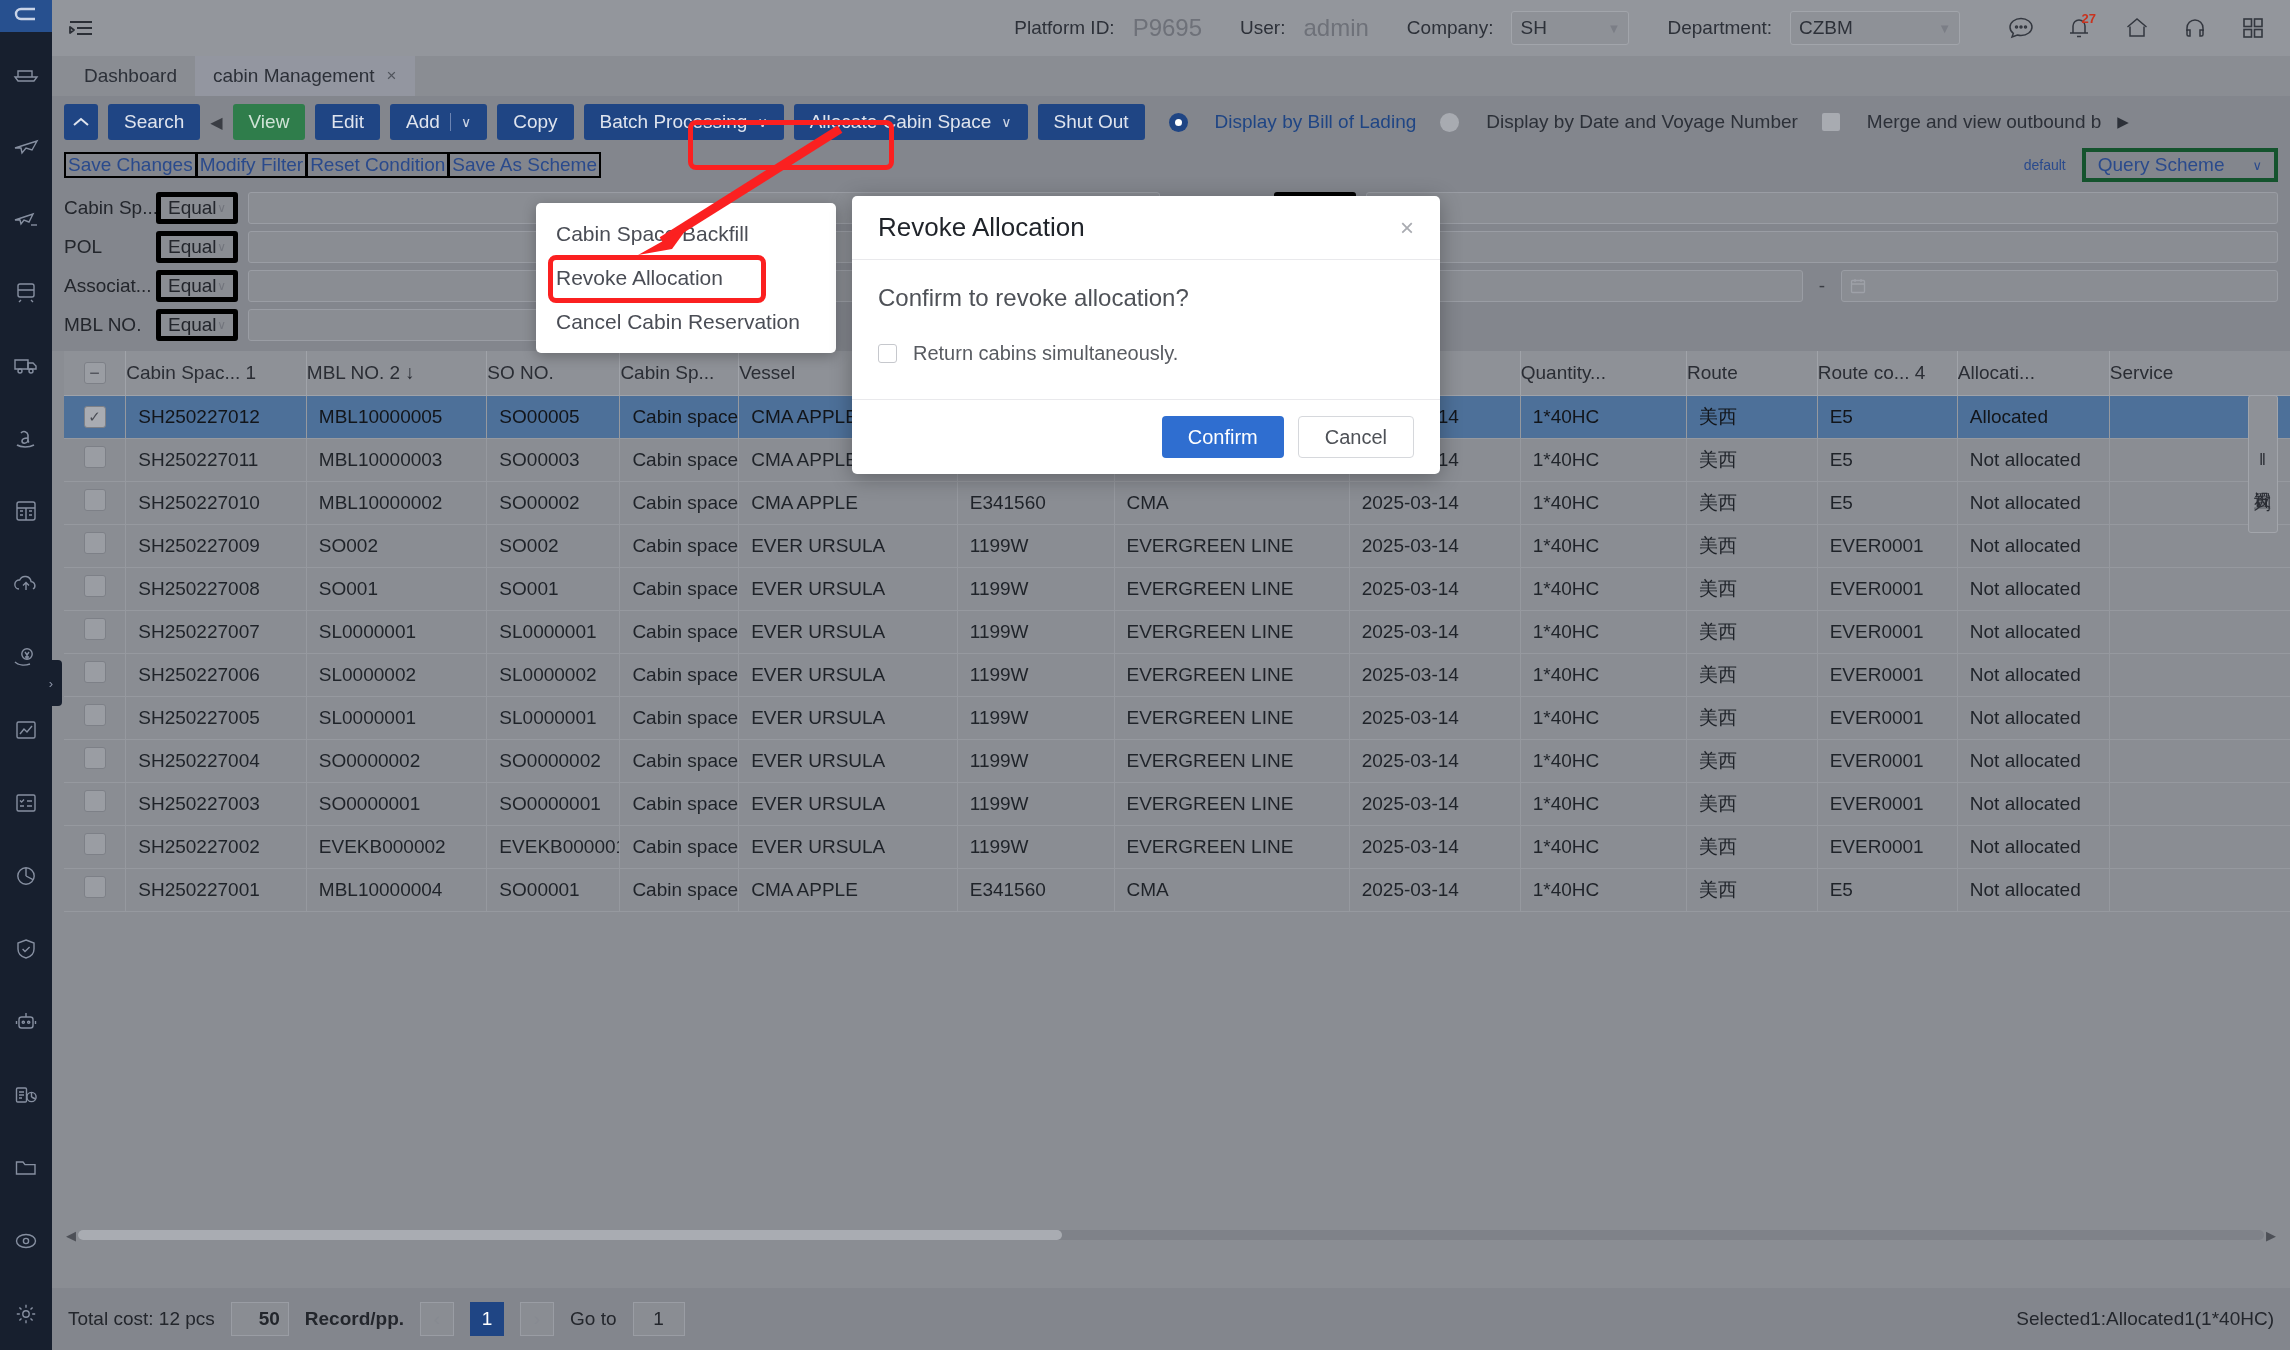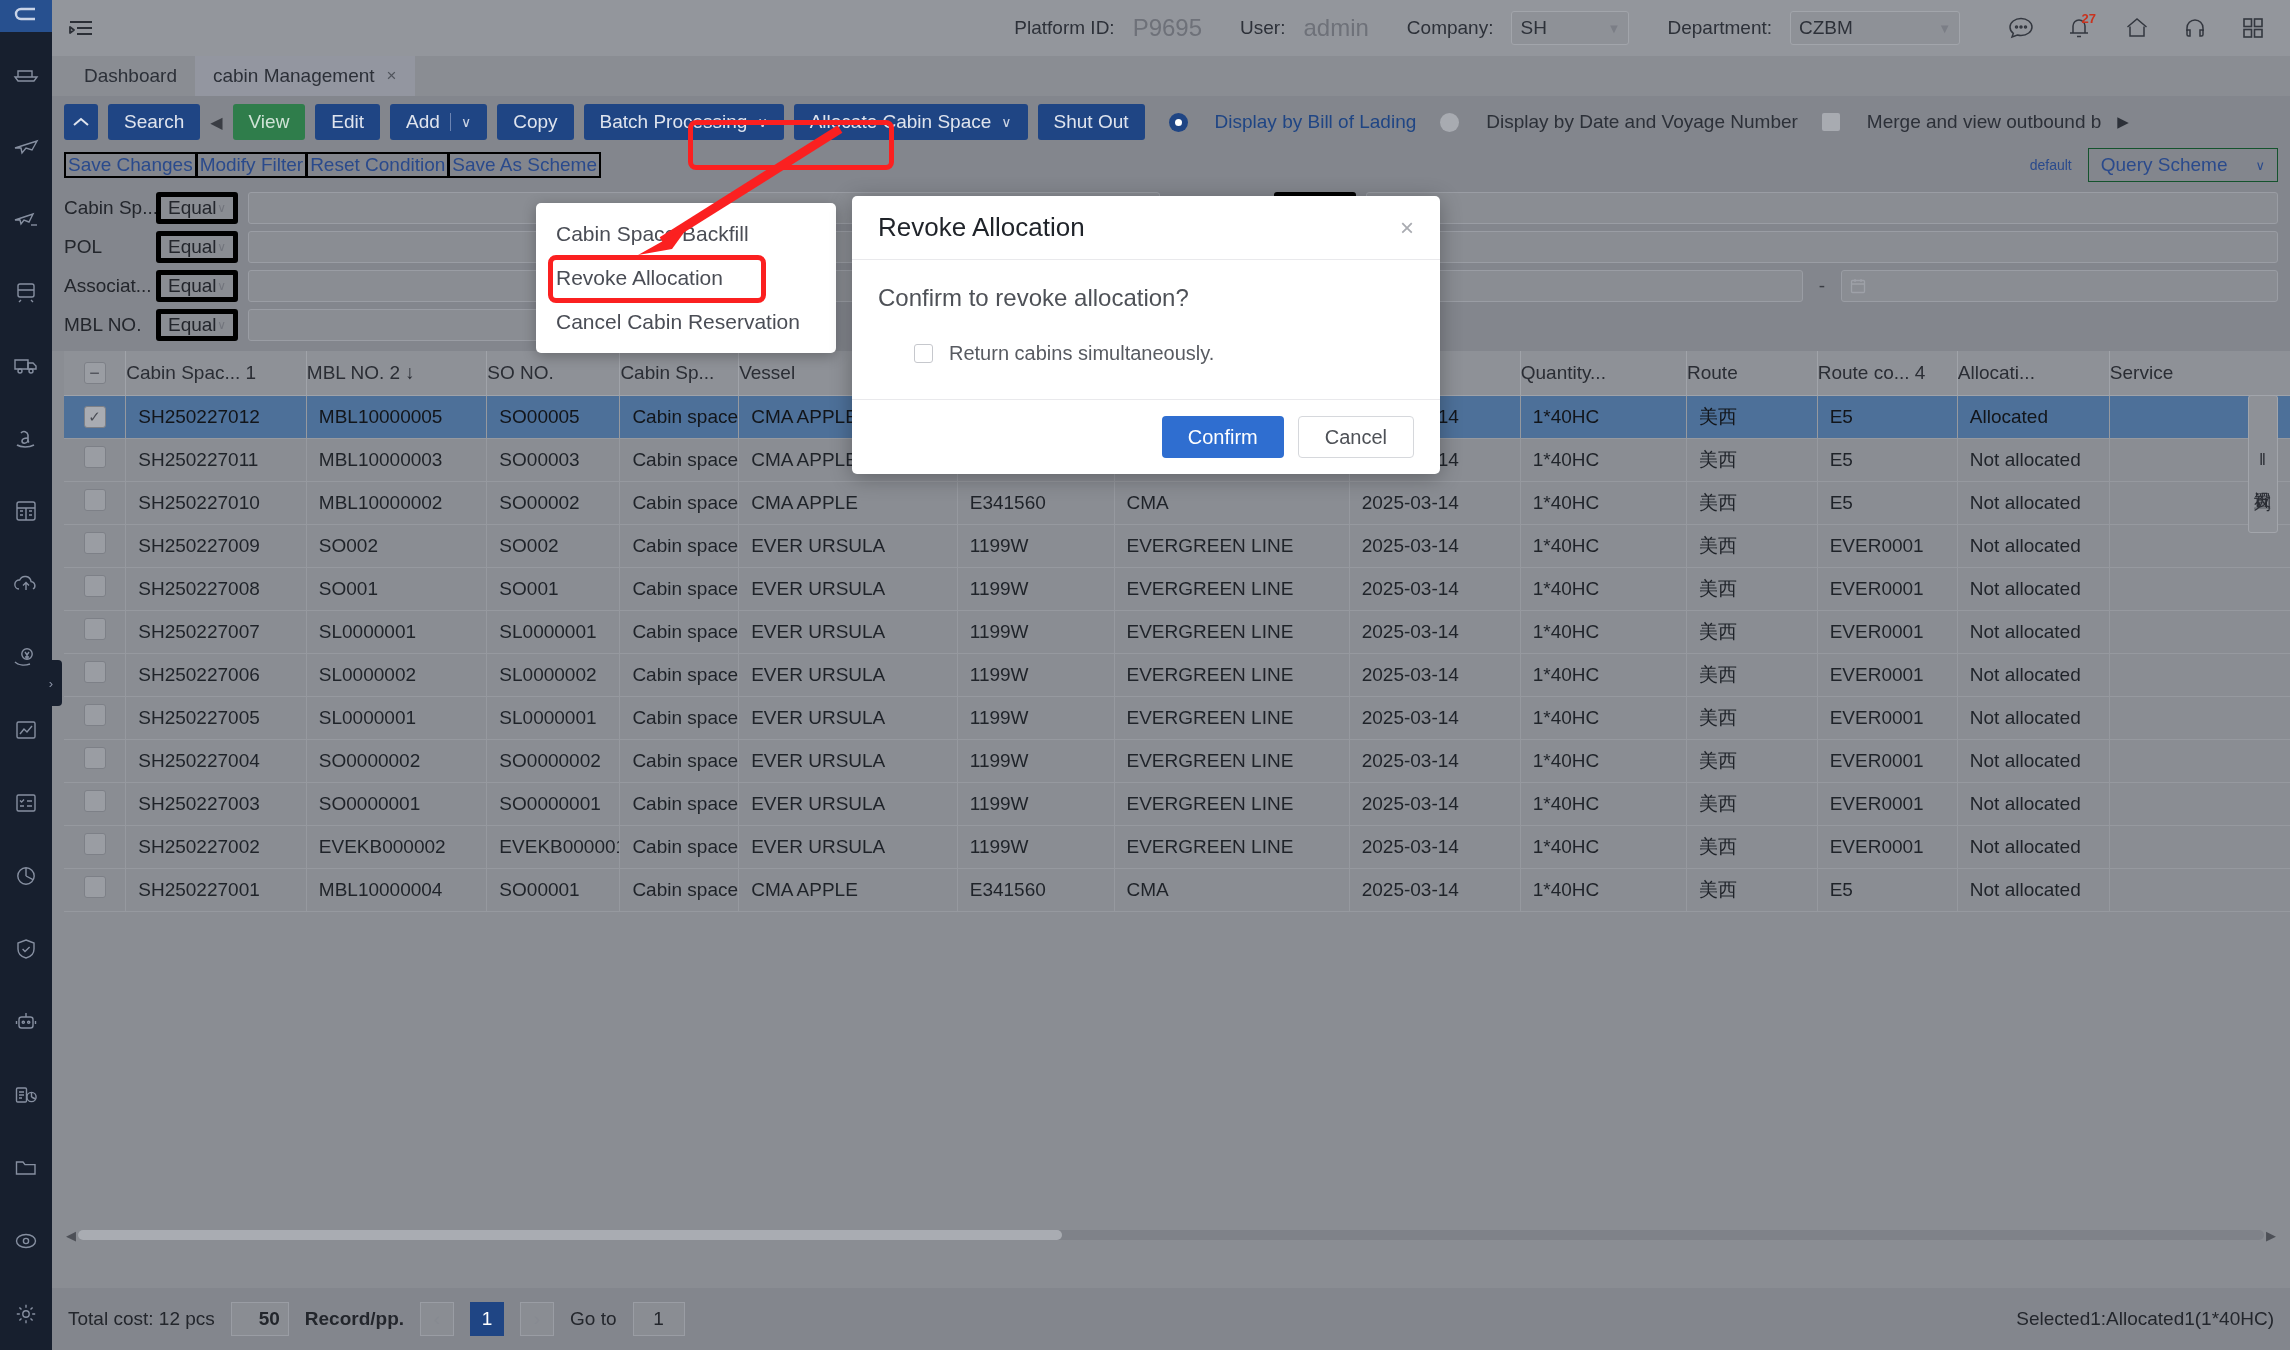--- a/index.html
+++ b/index.html
@@ -94,21 +94,21 @@
 
   
   .schemerow { background:#83868d; padding:0 12px 6px; display:flex; align-items:center; gap:0; position:relative; z-index:3; }
   .lbtn {
     height:26px; background:transparent; border:2px solid #000000; color:#2a4a8c;
     font-size:19px; padding:0 2px; display:flex; align-items:center; font-family:inherit;
     margin-right:-1px;
   }
   .schemerow .right { margin-left:auto; display:flex; align-items:center; gap:16px; }
   .deflt { color:#2a4a8c; font-size:14px; }
-  .qscheme { height:34px; border:1px solid #14532d; color:#2a4a8c; font-size:19px;
+  .qscheme { height:34px; border:4px solid #14532d; color:#2a4a8c; font-size:19px;
     padding:0 12px; display:flex; align-items:center; gap:28px; }
 
   
   .filters { background:#83868d; padding:4px 12px 10px; position:relative; z-index:2; }
   .frow { display:flex; align-items:center; gap:0; margin-bottom:7px; }
   .fcell { display:flex; align-items:center; gap:10px; }
   .flabel { width:82px; font-size:19px; color:#23262c; white-space:nowrap; }
   .fop {
     width:82px; height:32px; border:5px solid #000000; border-radius:3px;
     background:#8a8d93; display:flex; align-items:center; justify-content:space-between;
@@ -188,21 +188,21 @@
     position:absolute; left:852px; top:196px; width:588px; background:#fff;
     border-radius:5px; box-shadow:0 4px 22px rgba(0,0,0,.3); z-index:45;
     display:flex; flex-direction:column;
   }
   .modal-head { height:64px; display:flex; align-items:center; padding:0 26px;
     border-bottom:1px solid #e9e9ec; }
   .modal-title { font-size:26px; color:#1f2329; }
   .modal-x { margin-left:auto; color:#a9abb1; font-size:24px; line-height:1; }
   .modal-body { padding:24px 26px 34px; }
   .modal-q { font-size:24px; color:#4e5157; margin-bottom:30px; }
-  .chkrow { display:flex; align-items:center; gap:16px;margin-left:36px; }
+  .chkrow { display:flex; align-items:center; gap:16px; }
   .mck { width:19px; height:19px; border:1px solid #c6c8cd; border-radius:3px; background:#fff; }
   .chklabel { font-size:20px; color:#585b61; }
   .modal-foot { border-top:1px solid #e9e9ec; padding:16px 26px; display:flex;
     justify-content:flex-end; gap:14px; }
   .mbtn { height:42px; padding:0 26px; border-radius:4px; font-size:20px;
     display:flex; align-items:center; font-family:inherit; }
   .mbtn.primary { background:#2f6ed0; color:#fff; border:none; }
   .mbtn.ghost { background:#fff; color:#4e5157; border:1px solid #d6d8dc; }
 
   

